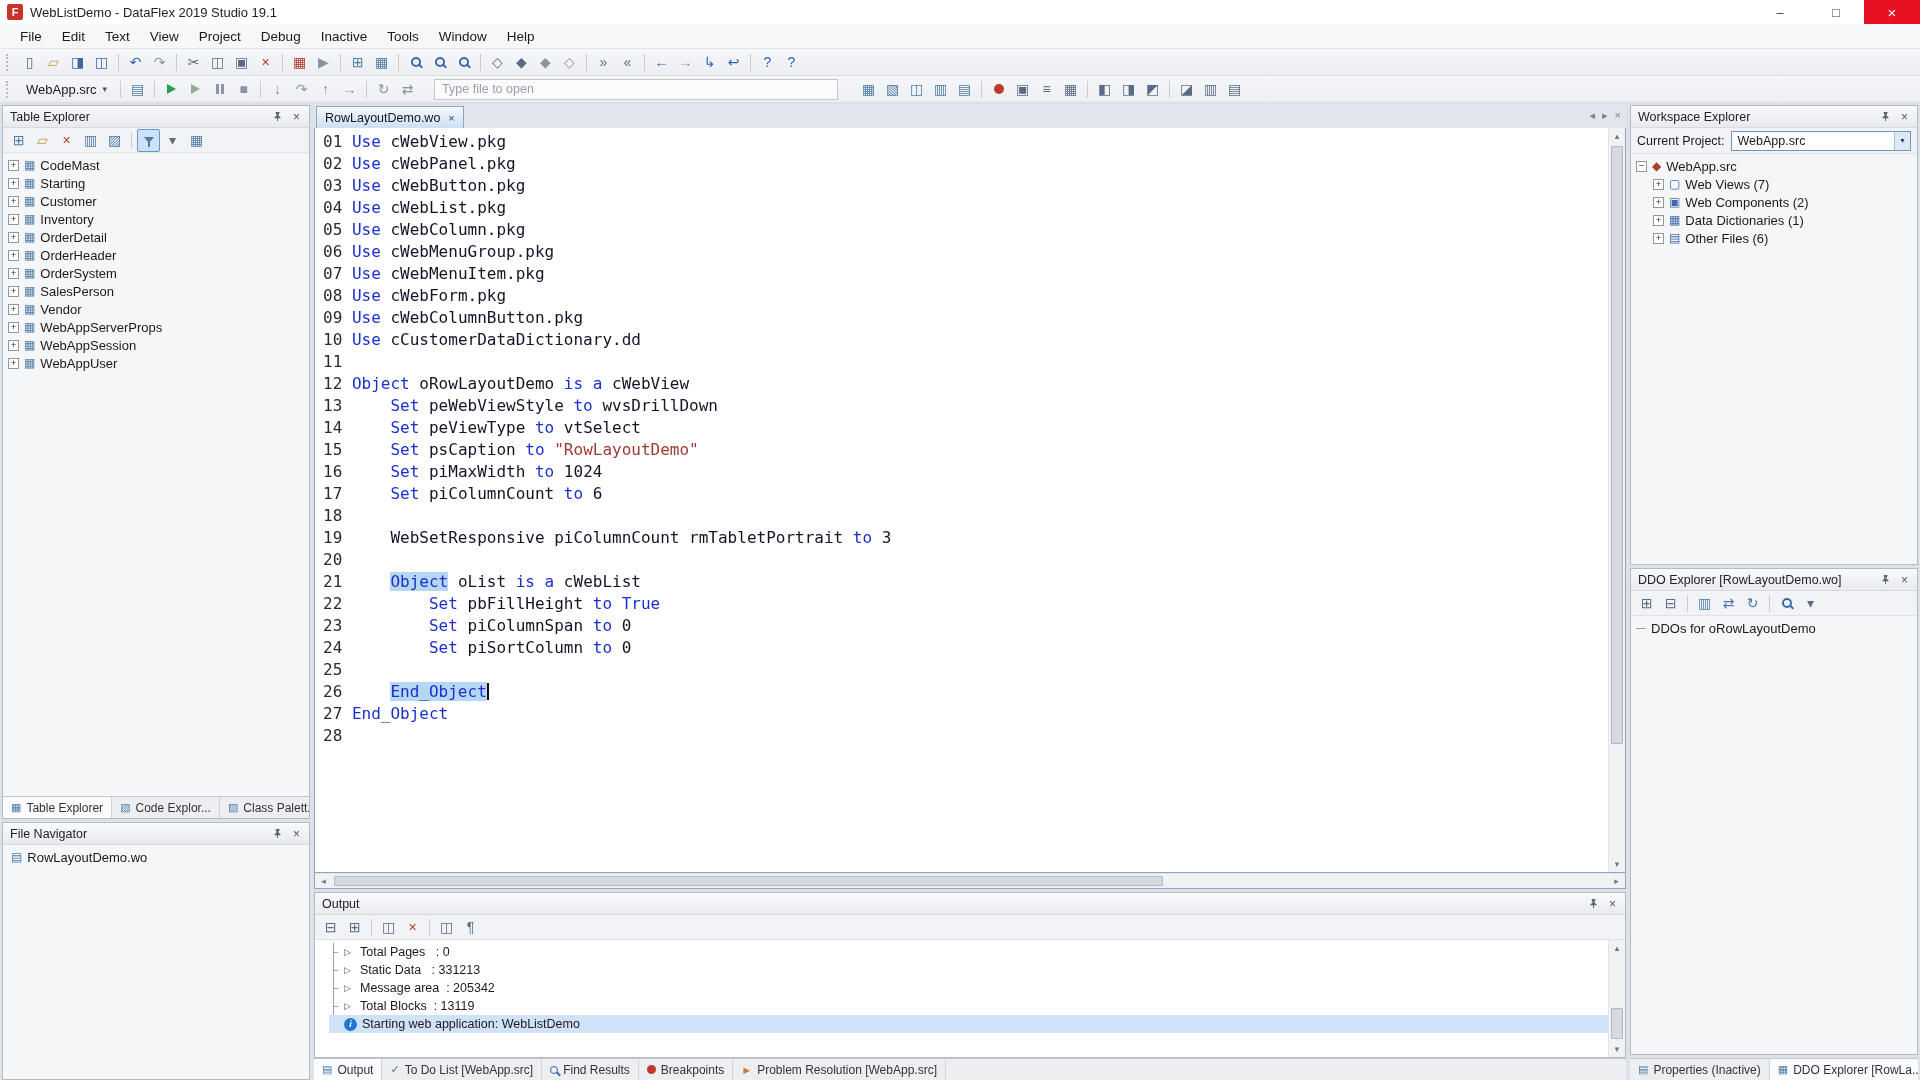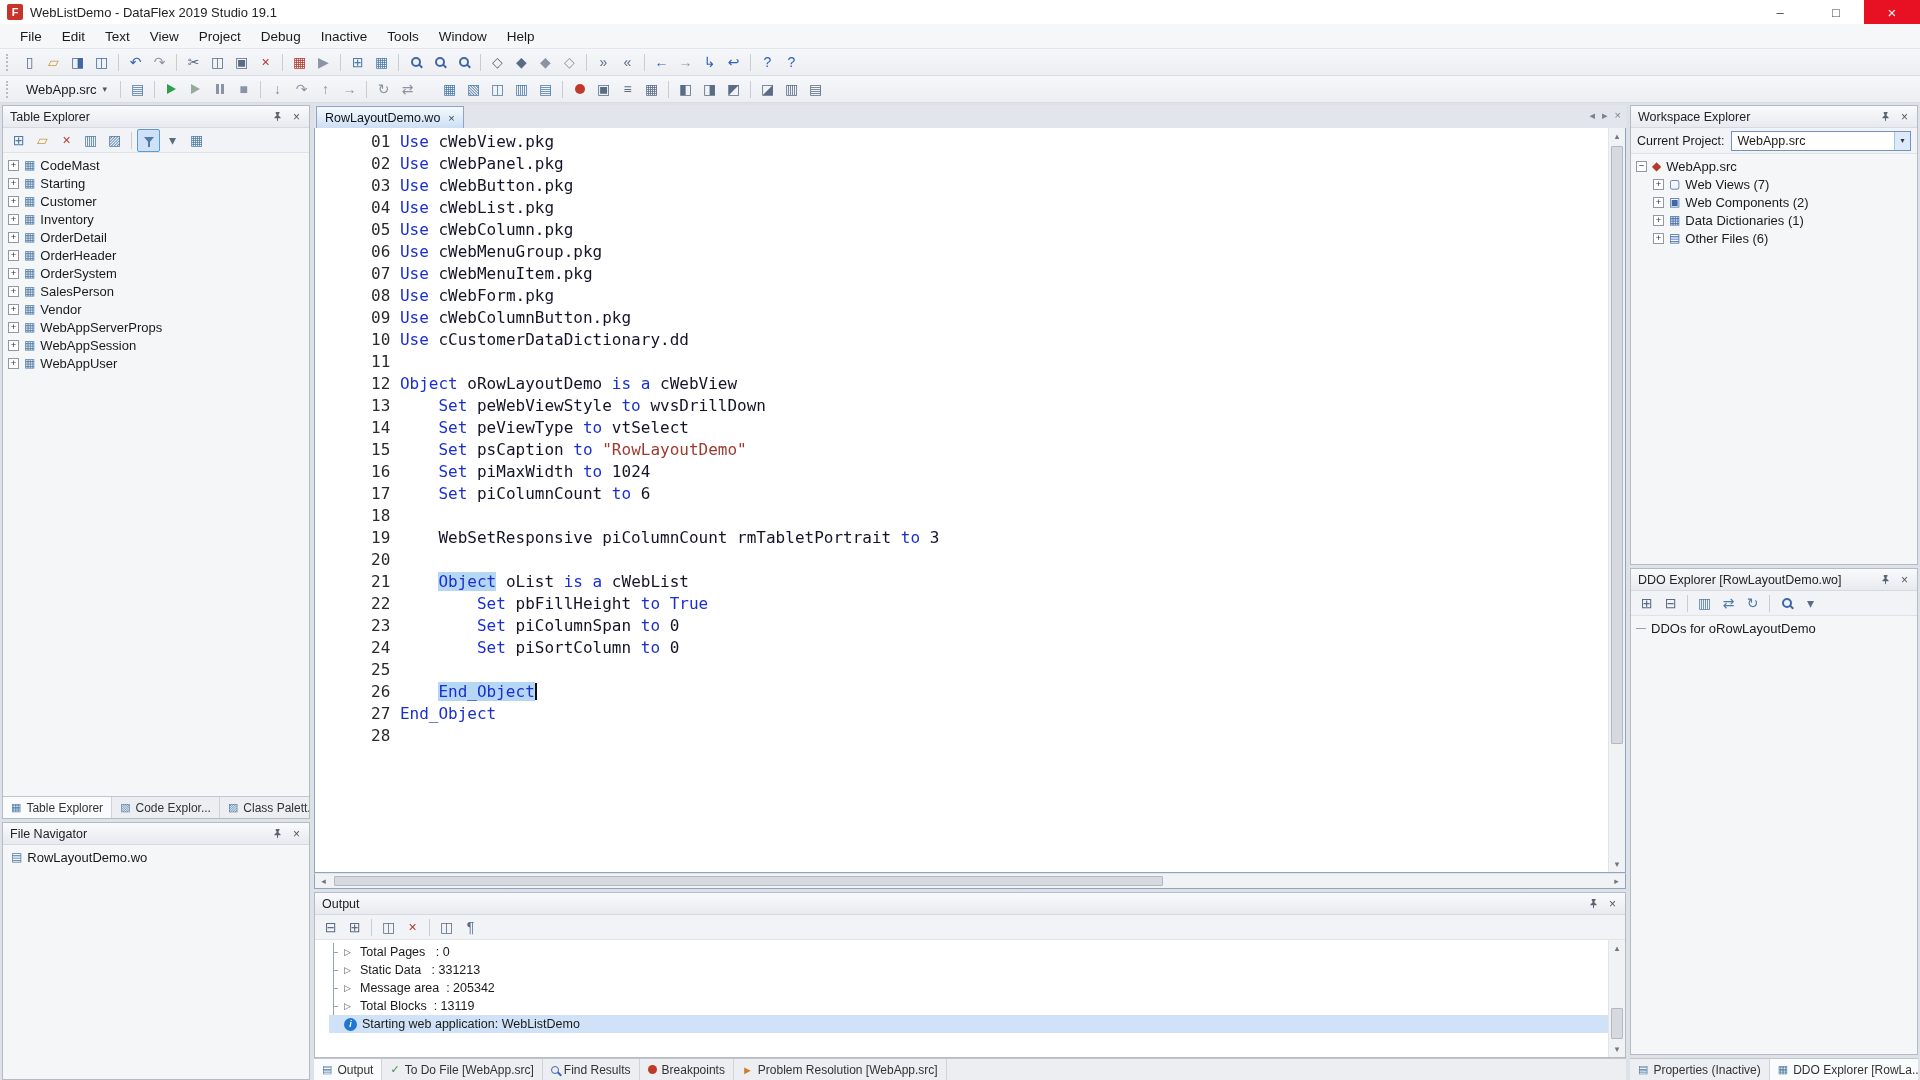--- a/index.html
+++ b/index.html
@@ -52,21 +52,21 @@
   .tab{display:flex;align-items:center;gap:5px;padding:0 8px;font-size:12px;color:#333;border-right:1px solid #d0d3d9;white-space:nowrap;}
   .tab.active{background:#fafbfd;border-top:1px solid #8ea4c0;margin-top:-1px;}
   .tab-ic{font-size:11px;}
 
   
   .doc-tabs{height:23px;flex:0 0 auto;display:flex;align-items:flex-end;background:#e2e5eb;position:relative;padding-left:2px;}
   .doc-tab{height:22px;display:flex;align-items:center;gap:8px;padding:0 8px;background:linear-gradient(#f5f9fe,#cddff5);border:1px solid #8ea4c0;border-bottom:none;font-size:12.5px;color:#10131a;}
   .doc-tab .close-x{font-size:11px;color:#344;}
   .tab-nav{position:absolute;right:5px;top:4px;display:flex;gap:7px;color:#7a828e;font-size:11px;}
   .editor-wrap{flex:1;display:flex;min-height:0;border:1px solid #8ea4c0;border-top:none;background:#fff;}
-  .code{flex:1;overflow:hidden;font-family:"DejaVu Sans Mono",monospace;font-size:16px;line-height:22px;padding:3px 0 0 8px;white-space:pre;margin-left:48px;}
+  .code{flex:1;overflow:hidden;font-family:"DejaVu Sans Mono",monospace;font-size:16px;line-height:22px;padding:3px 0 0 8px;white-space:pre;}
   .cl{height:22px;}
   .tk-ln{color:#2b2b2b;}
   .tk-k{color:var(--keyword,#1a2fd0);}
   .tk-i{color:var(--identifier,#141428);}
   .tk-s{color:var(--string,#9e3a30);}
   .tk-num{color:var(--number,#141428);}
   .tk-hk{color:var(--keyword,#1a2fd0);background:var(--highlight,#b5d7f3);}
   .caret{display:inline-block;width:2px;height:17px;background:#111;vertical-align:-3px;animation:blink 1s steps(1) infinite;}
   @keyframes blink{50%{opacity:0;}}
 
@@ -298,20 +298,21 @@
           <span style="color:#8a94a4">→</span>
         </span>
         <span class="tbsep"></span>
         <span class="tbicon ">
           <span style="color:#8a94a4">↻</span>
         </span>
         <span class="tbicon ">
           <span style="color:#8a94a4">⇄</span>
         </span>
       </span>
+    <input class="open-file" type="text" placeholder="Type file to open" style="">
     <span class="tb-right">
         <span class="tbicon ">
           <span style="color:#4f7ba6">▦</span>
         </span>
         <span class="tbicon ">
           <span style="color:#4f7ba6">▧</span>
         </span>
         <span class="tbicon ">
           <span style="color:#4f7ba6">◫</span>
         </span>
@@ -595,21 +596,21 @@
           </div>
         </div>
       </section>
       <div class="tabstrip">
           <span class="tab active">
             <span class="tab-ic" style="color:#4f7ba6">▤</span>
             <span>Output</span>
           </span>
           <span class="tab">
             <span class="tab-ic" style="color:#44884c">✓</span>
-            <span>To Do File [WebApp.src]</span>
+            <span>To Do List [WebApp.src]</span>
           </span>
           <span class="tab">
             <span class="ic-search small"></span>
             <span>Find Results</span>
           </span>
           <span class="tab">
             <span class="ic-dot sm"></span>
             <span>Breakpoints</span>
           </span>
           <span class="tab">

